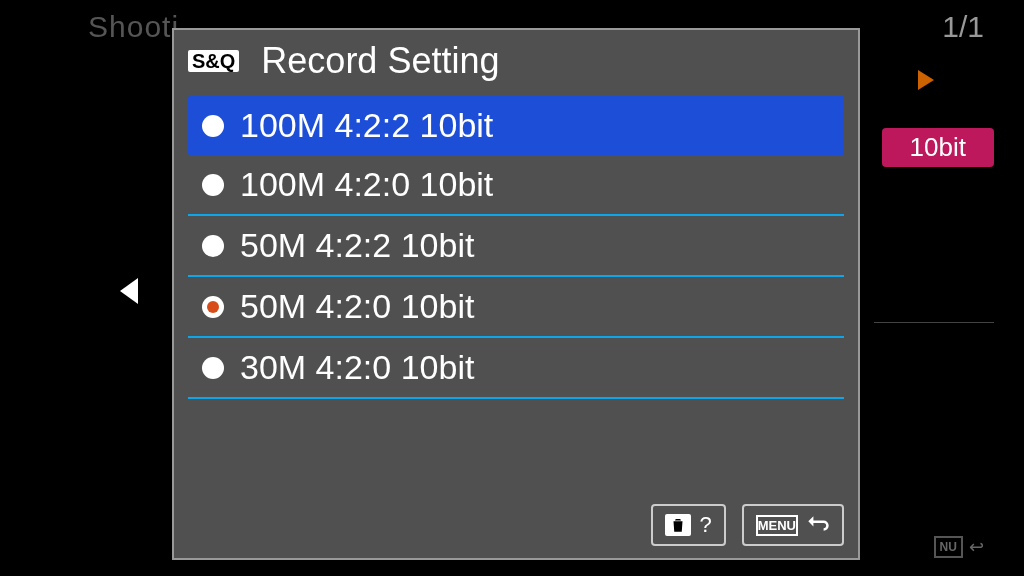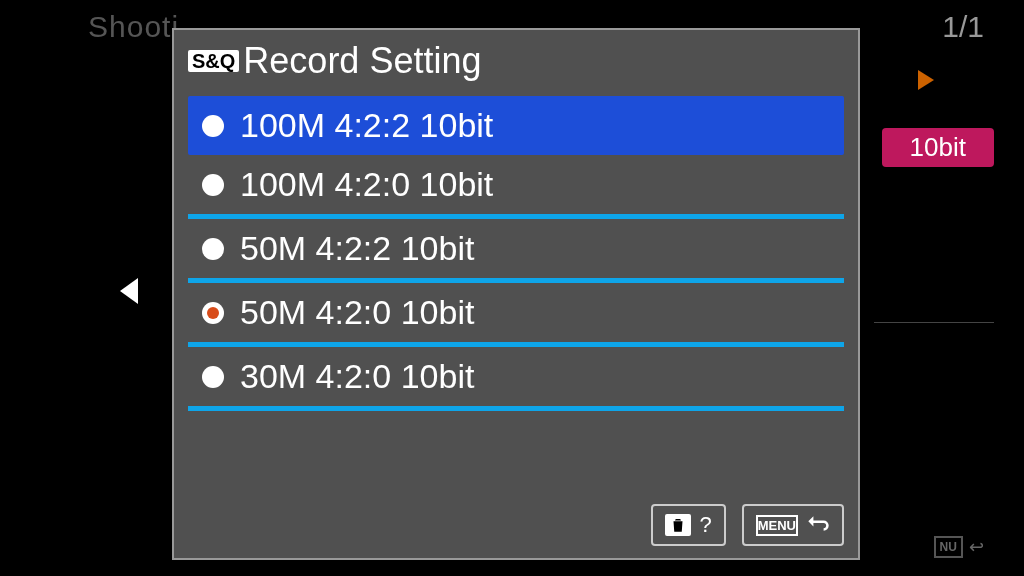--- a/index.html
+++ b/index.html
@@ -96,21 +96,21 @@
       width: 688px;
       height: 532px;
       background: #505050;
       border: 2px solid #999;
       display: flex;
       flex-direction: column;
     }
     .modal-header {
       display: flex;
       align-items: center;
-      gap: 4px;
+      gap: 22px;
       padding: 10px 14px 14px 14px;
     }
     .sq-badge {
       background: #fff;
       color: #000;
       font-weight: bold;
       font-size: 20px;
       padding: 1px 4px;
       border-radius: 2px;
       line-height: 1;
@@ -122,21 +122,21 @@
     }
     .modal-list {
       flex: 1;
       padding: 0 14px;
     }
     .option {
       display: flex;
       align-items: center;
       gap: 16px;
       padding: 10px 14px;
-      border-bottom: 5px solid #0ea5e9;
+      border-bottom: 2px solid #0ea5e9;
       cursor: pointer;
     }
     .option.highlighted {
       background: #1d4ed8;
       border-bottom: none;
       border-radius: 2px;
     }
     .radio {
       width: 22px;
       height: 22px;

